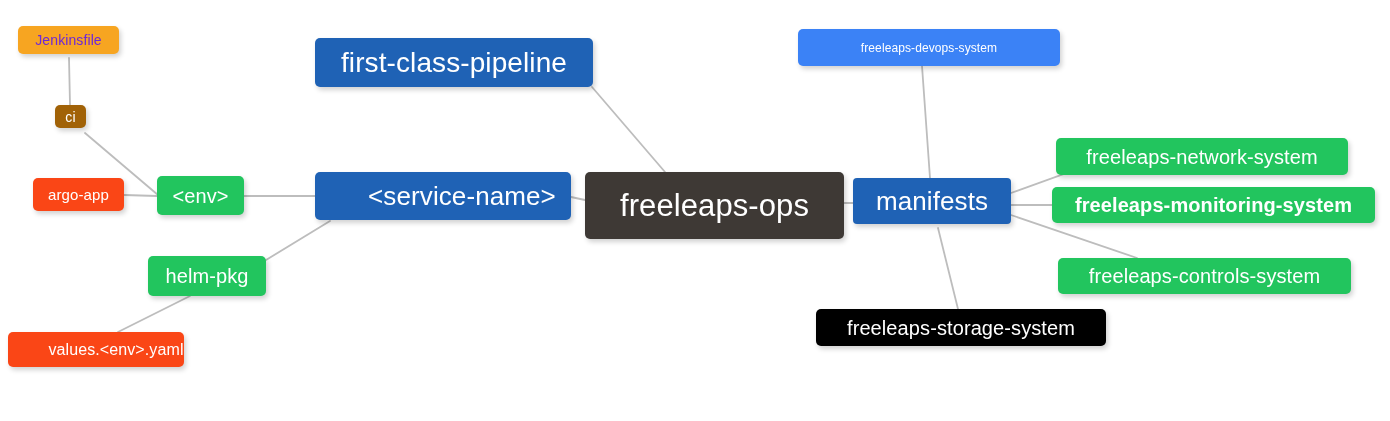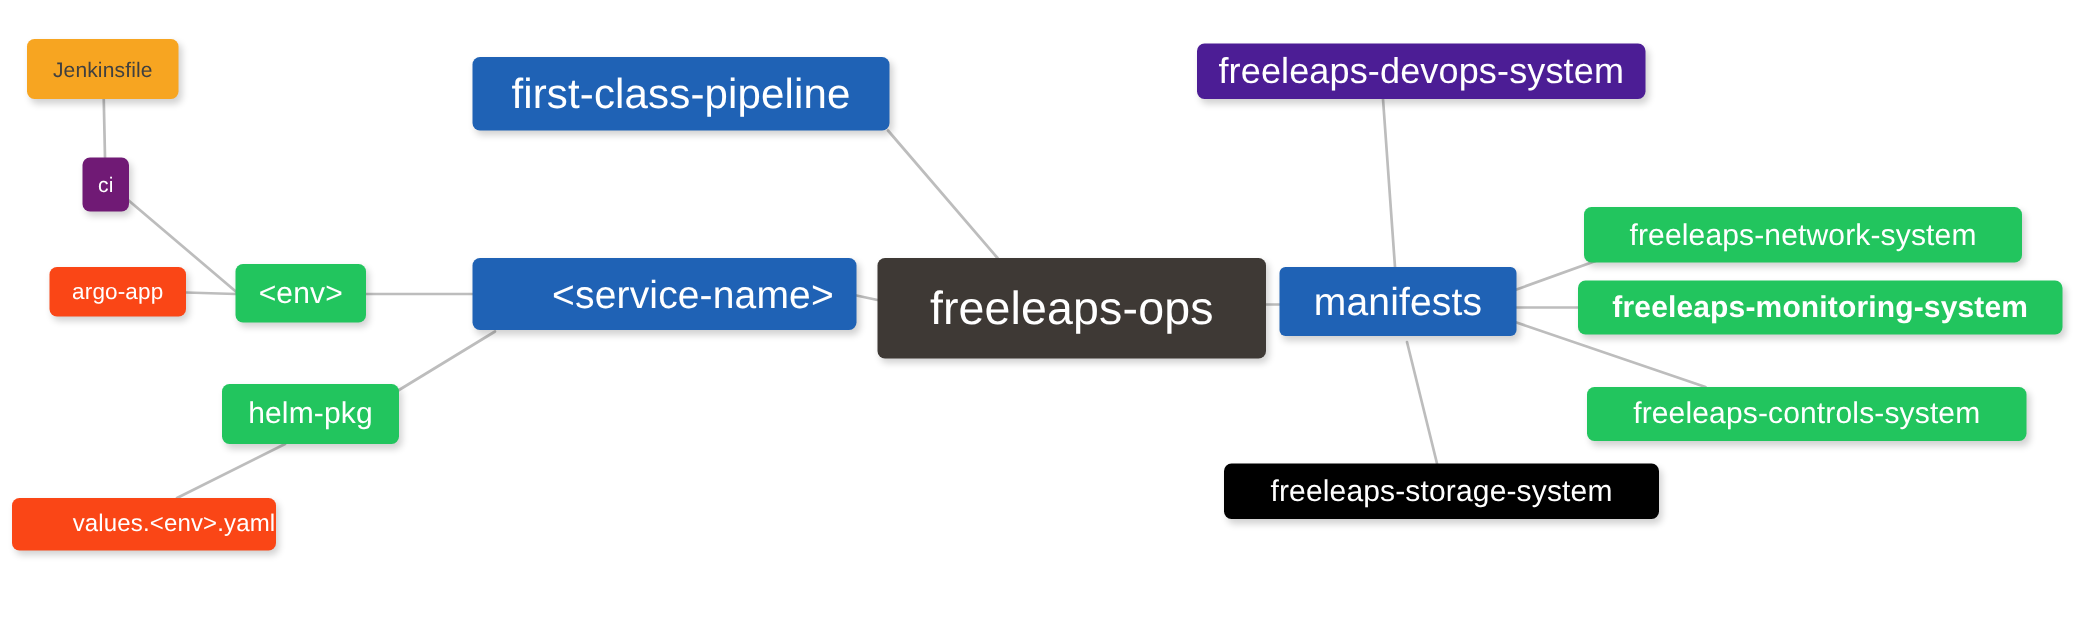--- a/index.html
+++ b/index.html
@@ -57,24 +57,24 @@
       <line x1="592" y1="87" x2="665" y2="172" stroke="#bdbdbd" stroke-width="1.8" stroke-linecap="round"></line>
       <line x1="571" y1="197" x2="585" y2="200" stroke="#bdbdbd" stroke-width="1.8" stroke-linecap="round"></line>
       <line x1="844" y1="203" x2="853" y2="203" stroke="#bdbdbd" stroke-width="1.8" stroke-linecap="round"></line>
       <line x1="930" y1="178" x2="922" y2="66" stroke="#bdbdbd" stroke-width="1.8" stroke-linecap="round"></line>
       <line x1="1011" y1="193" x2="1133" y2="149" stroke="#bdbdbd" stroke-width="1.8" stroke-linecap="round"></line>
       <line x1="1011" y1="205" x2="1052" y2="205" stroke="#bdbdbd" stroke-width="1.8" stroke-linecap="round"></line>
       <line x1="1011" y1="215" x2="1137" y2="258" stroke="#bdbdbd" stroke-width="1.8" stroke-linecap="round"></line>
       <line x1="938" y1="228" x2="958" y2="309" stroke="#bdbdbd" stroke-width="1.8" stroke-linecap="round"></line>
     </svg>
   <div id="nodes">
-      <div class="node" style="left: 18px; top: 26px; width: 101px; height: 40px; background: rgb(247, 165, 33); border-radius: 5px; font-size: 14px; color: #404040;">
+      <div class="node" style="left: 18px; top: 26px; width: 101px; height: 28px; background: rgb(247, 165, 33); border-radius: 5px; font-size: 14px; color: #6d28d9;">
         <span class="node-label">Jenkinsfile</span>
       </div>
-      <div class="node" style="left: 55px; top: 105px; width: 31px; height: 36px; background: #701a75; border-radius: 5px; font-size: 14px; color: rgb(255, 255, 255);">
+      <div class="node" style="left: 55px; top: 105px; width: 31px; height: 23px; background: #a16207; border-radius: 5px; font-size: 14px; color: rgb(255, 255, 255);">
         <span class="node-label">ci</span>
       </div>
       <div class="node" style="left: 33px; top: 178px; width: 91px; height: 33px; background: rgb(250, 70, 22); border-radius: 5px; font-size: 15px; color: rgb(255, 255, 255);">
         <span class="node-label">argo-app</span>
       </div>
       <div class="node" style="left: 157px; top: 176px; width: 87px; height: 39px; background: rgb(34, 197, 94); border-radius: 5px; font-size: 20px; color: rgb(255, 255, 255);">
         <span class="node-label">&lt;env&gt;</span>
       </div>
       <div class="node" style="left: 148px; top: 256px; width: 118px; height: 40px; background: rgb(34, 197, 94); border-radius: 5px; font-size: 20px; color: rgb(255, 255, 255);">
         <span class="node-label">helm-pkg</span>
@@ -87,21 +87,21 @@
       </div>
       <div class="node" style="left: 315px; top: 172px; width: 256px; height: 48px; background: rgb(31, 98, 181); border-radius: 5px; font-size: 26px; color: rgb(255, 255, 255); padding-left: 38px;">
         <span class="node-label">&lt;service-name&gt;</span>
       </div>
       <div class="node" style="left: 585px; top: 172px; width: 259px; height: 67px; background: rgb(62, 57, 53); border-radius: 5px; font-size: 31px; color: rgb(255, 255, 255);">
         <span class="node-label">freeleaps-ops</span>
       </div>
       <div class="node" style="left: 853px; top: 178px; width: 158px; height: 46px; background: rgb(31, 98, 181); border-radius: 4px; font-size: 26px; color: rgb(255, 255, 255);">
         <span class="node-label">manifests</span>
       </div>
-      <div class="node" style="left: 798px; top: 29px; width: 299px; height: 37px; background: #4c1d95; border-radius: 5px; font-size: 24px; color: rgb(255, 255, 255);">
+      <div class="node" style="left: 798px; top: 29px; width: 262px; height: 37px; background: #3b82f6; border-radius: 5px; font-size: 12px; color: rgb(255, 255, 255);">
         <span class="node-label">freeleaps-devops-system</span>
       </div>
       <div class="node" style="left: 1056px; top: 112px; width: 292px; height: 37px; background: rgb(34, 197, 94); border-radius: 5px; font-size: 20px; color: rgb(255, 255, 255); margin-top: 26px;">
         <span class="node-label">freeleaps-network-system</span>
       </div>
       <div class="node" style="left: 1052px; top: 187px; width: 323px; height: 36px; background: rgb(34, 197, 94); border-radius: 5px; font-size: 20px; color: rgb(255, 255, 255); font-weight: bold;">
         <span class="node-label">freeleaps-monitoring-system</span>
       </div>
       <div class="node" style="left: 1058px; top: 258px; width: 293px; height: 36px; background: rgb(34, 197, 94); border-radius: 5px; font-size: 20px; color: rgb(255, 255, 255);">
         <span class="node-label">freeleaps-controls-system</span>

